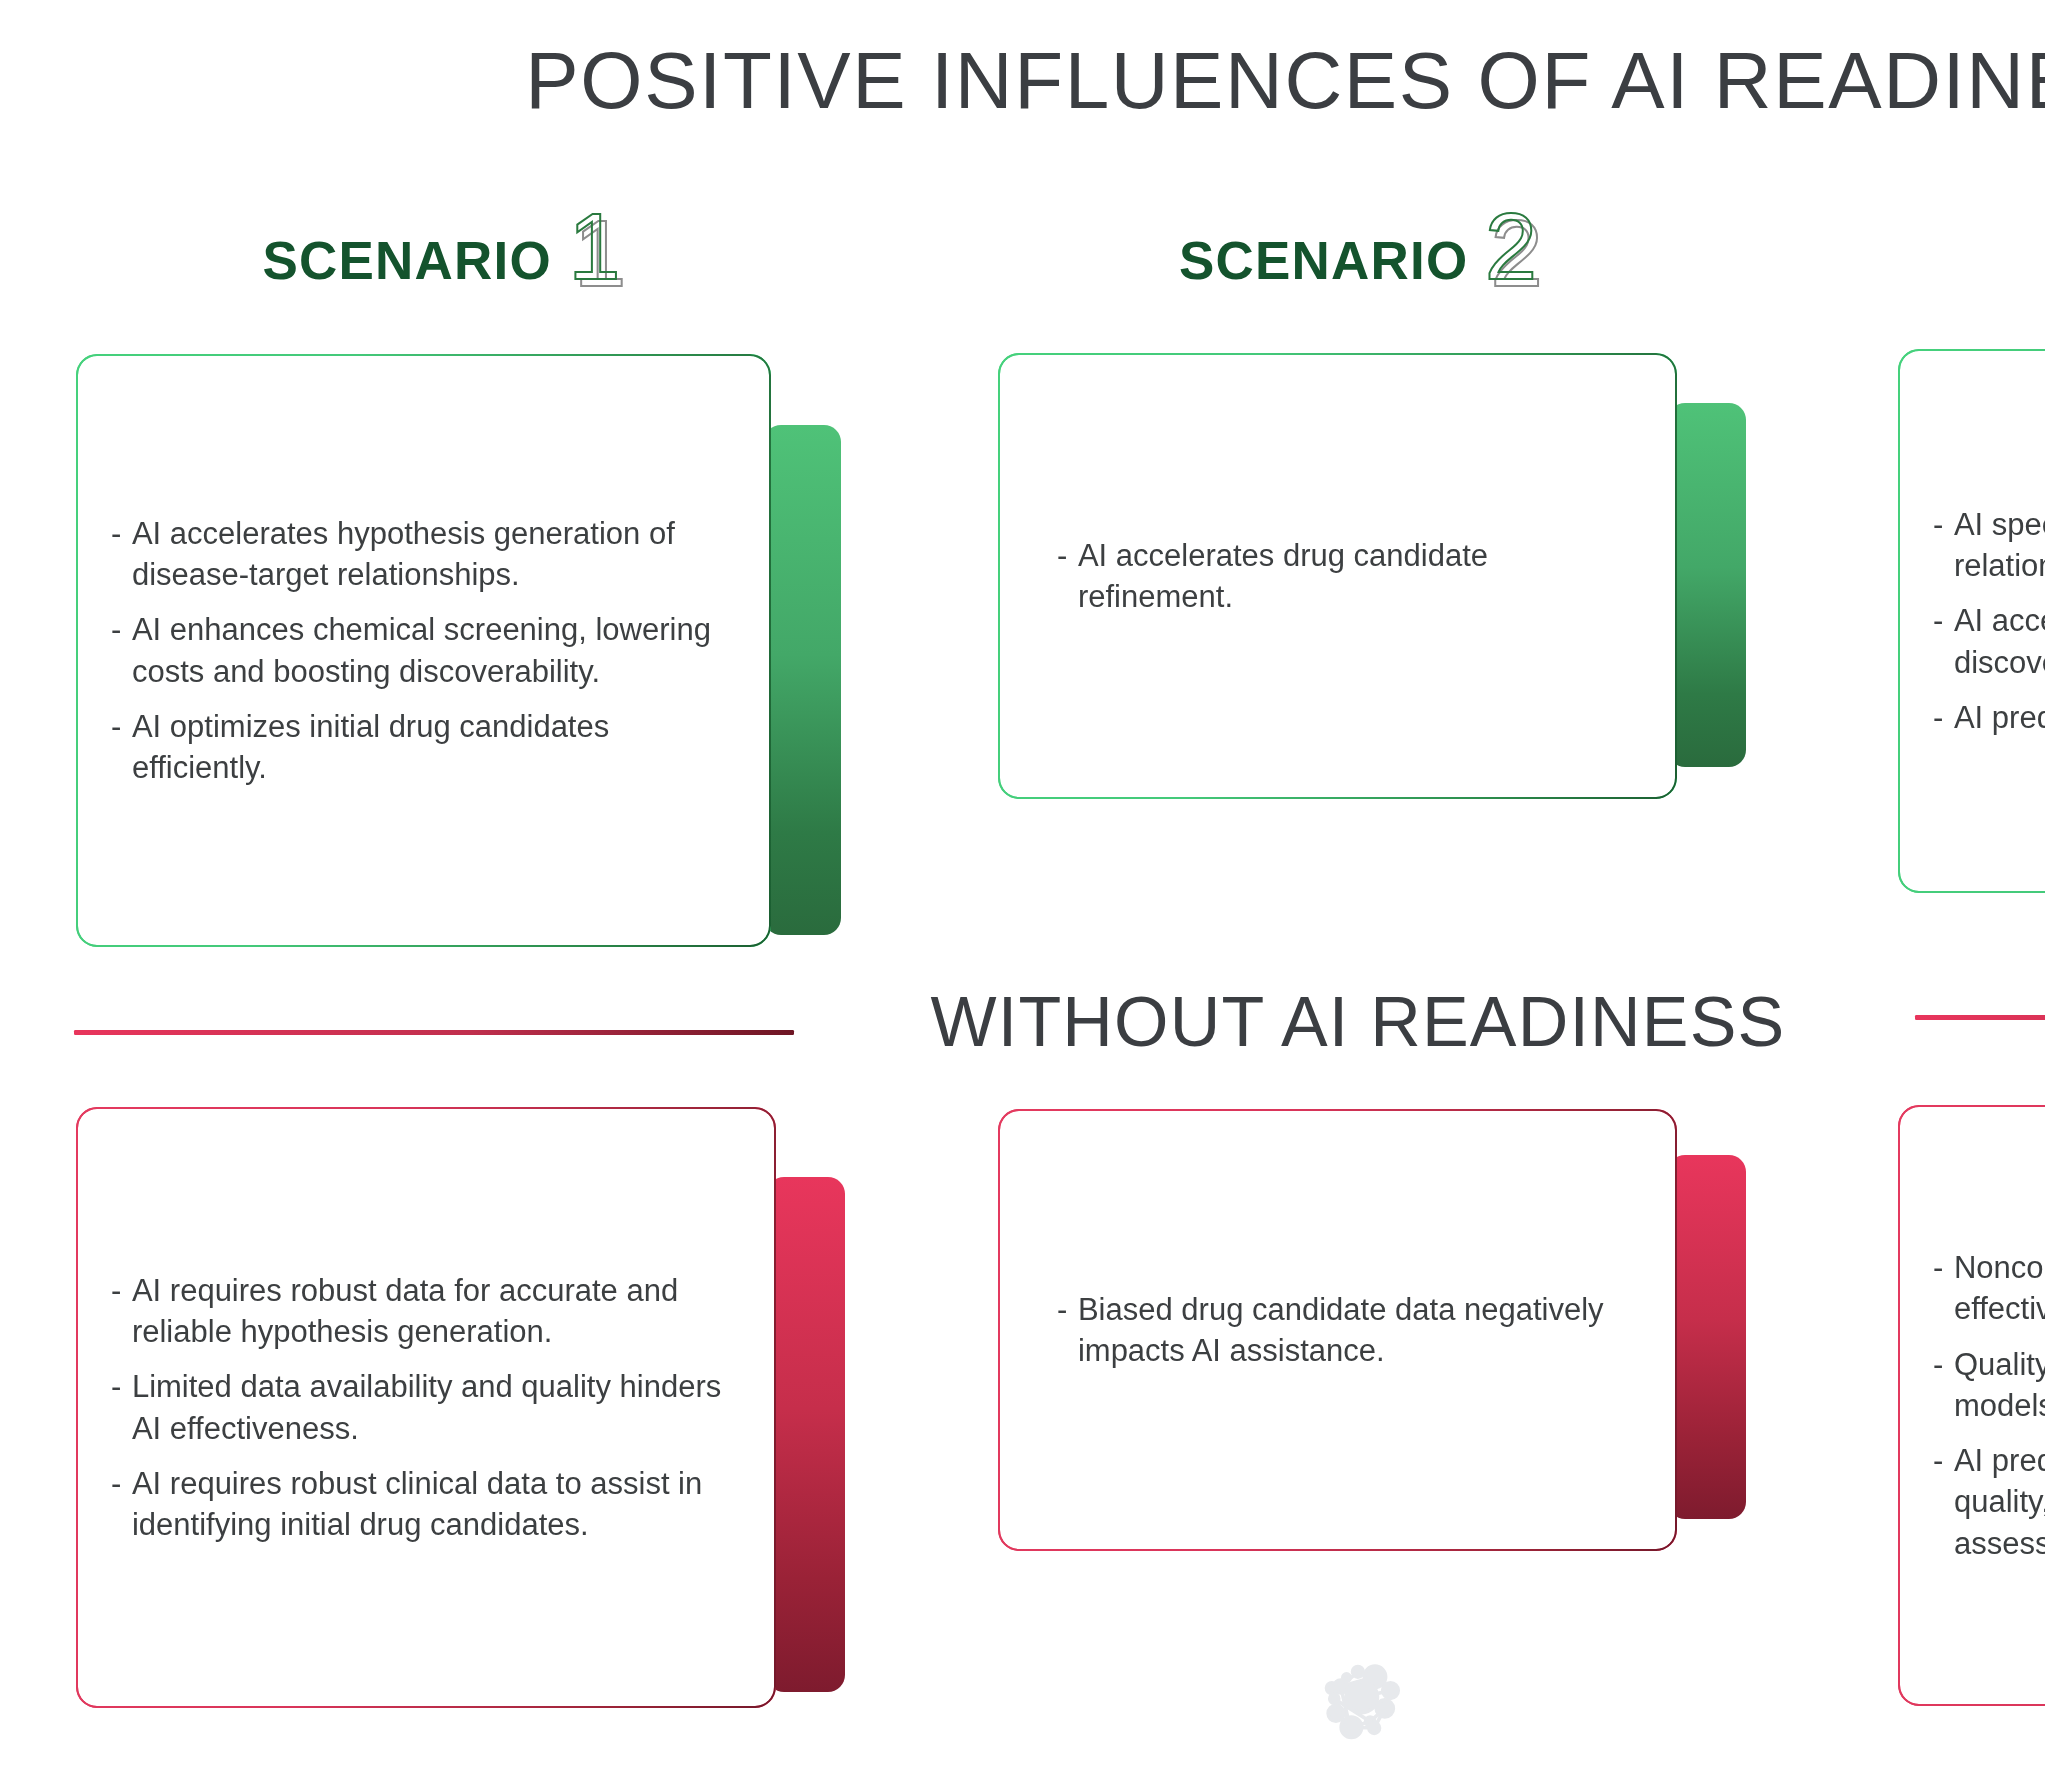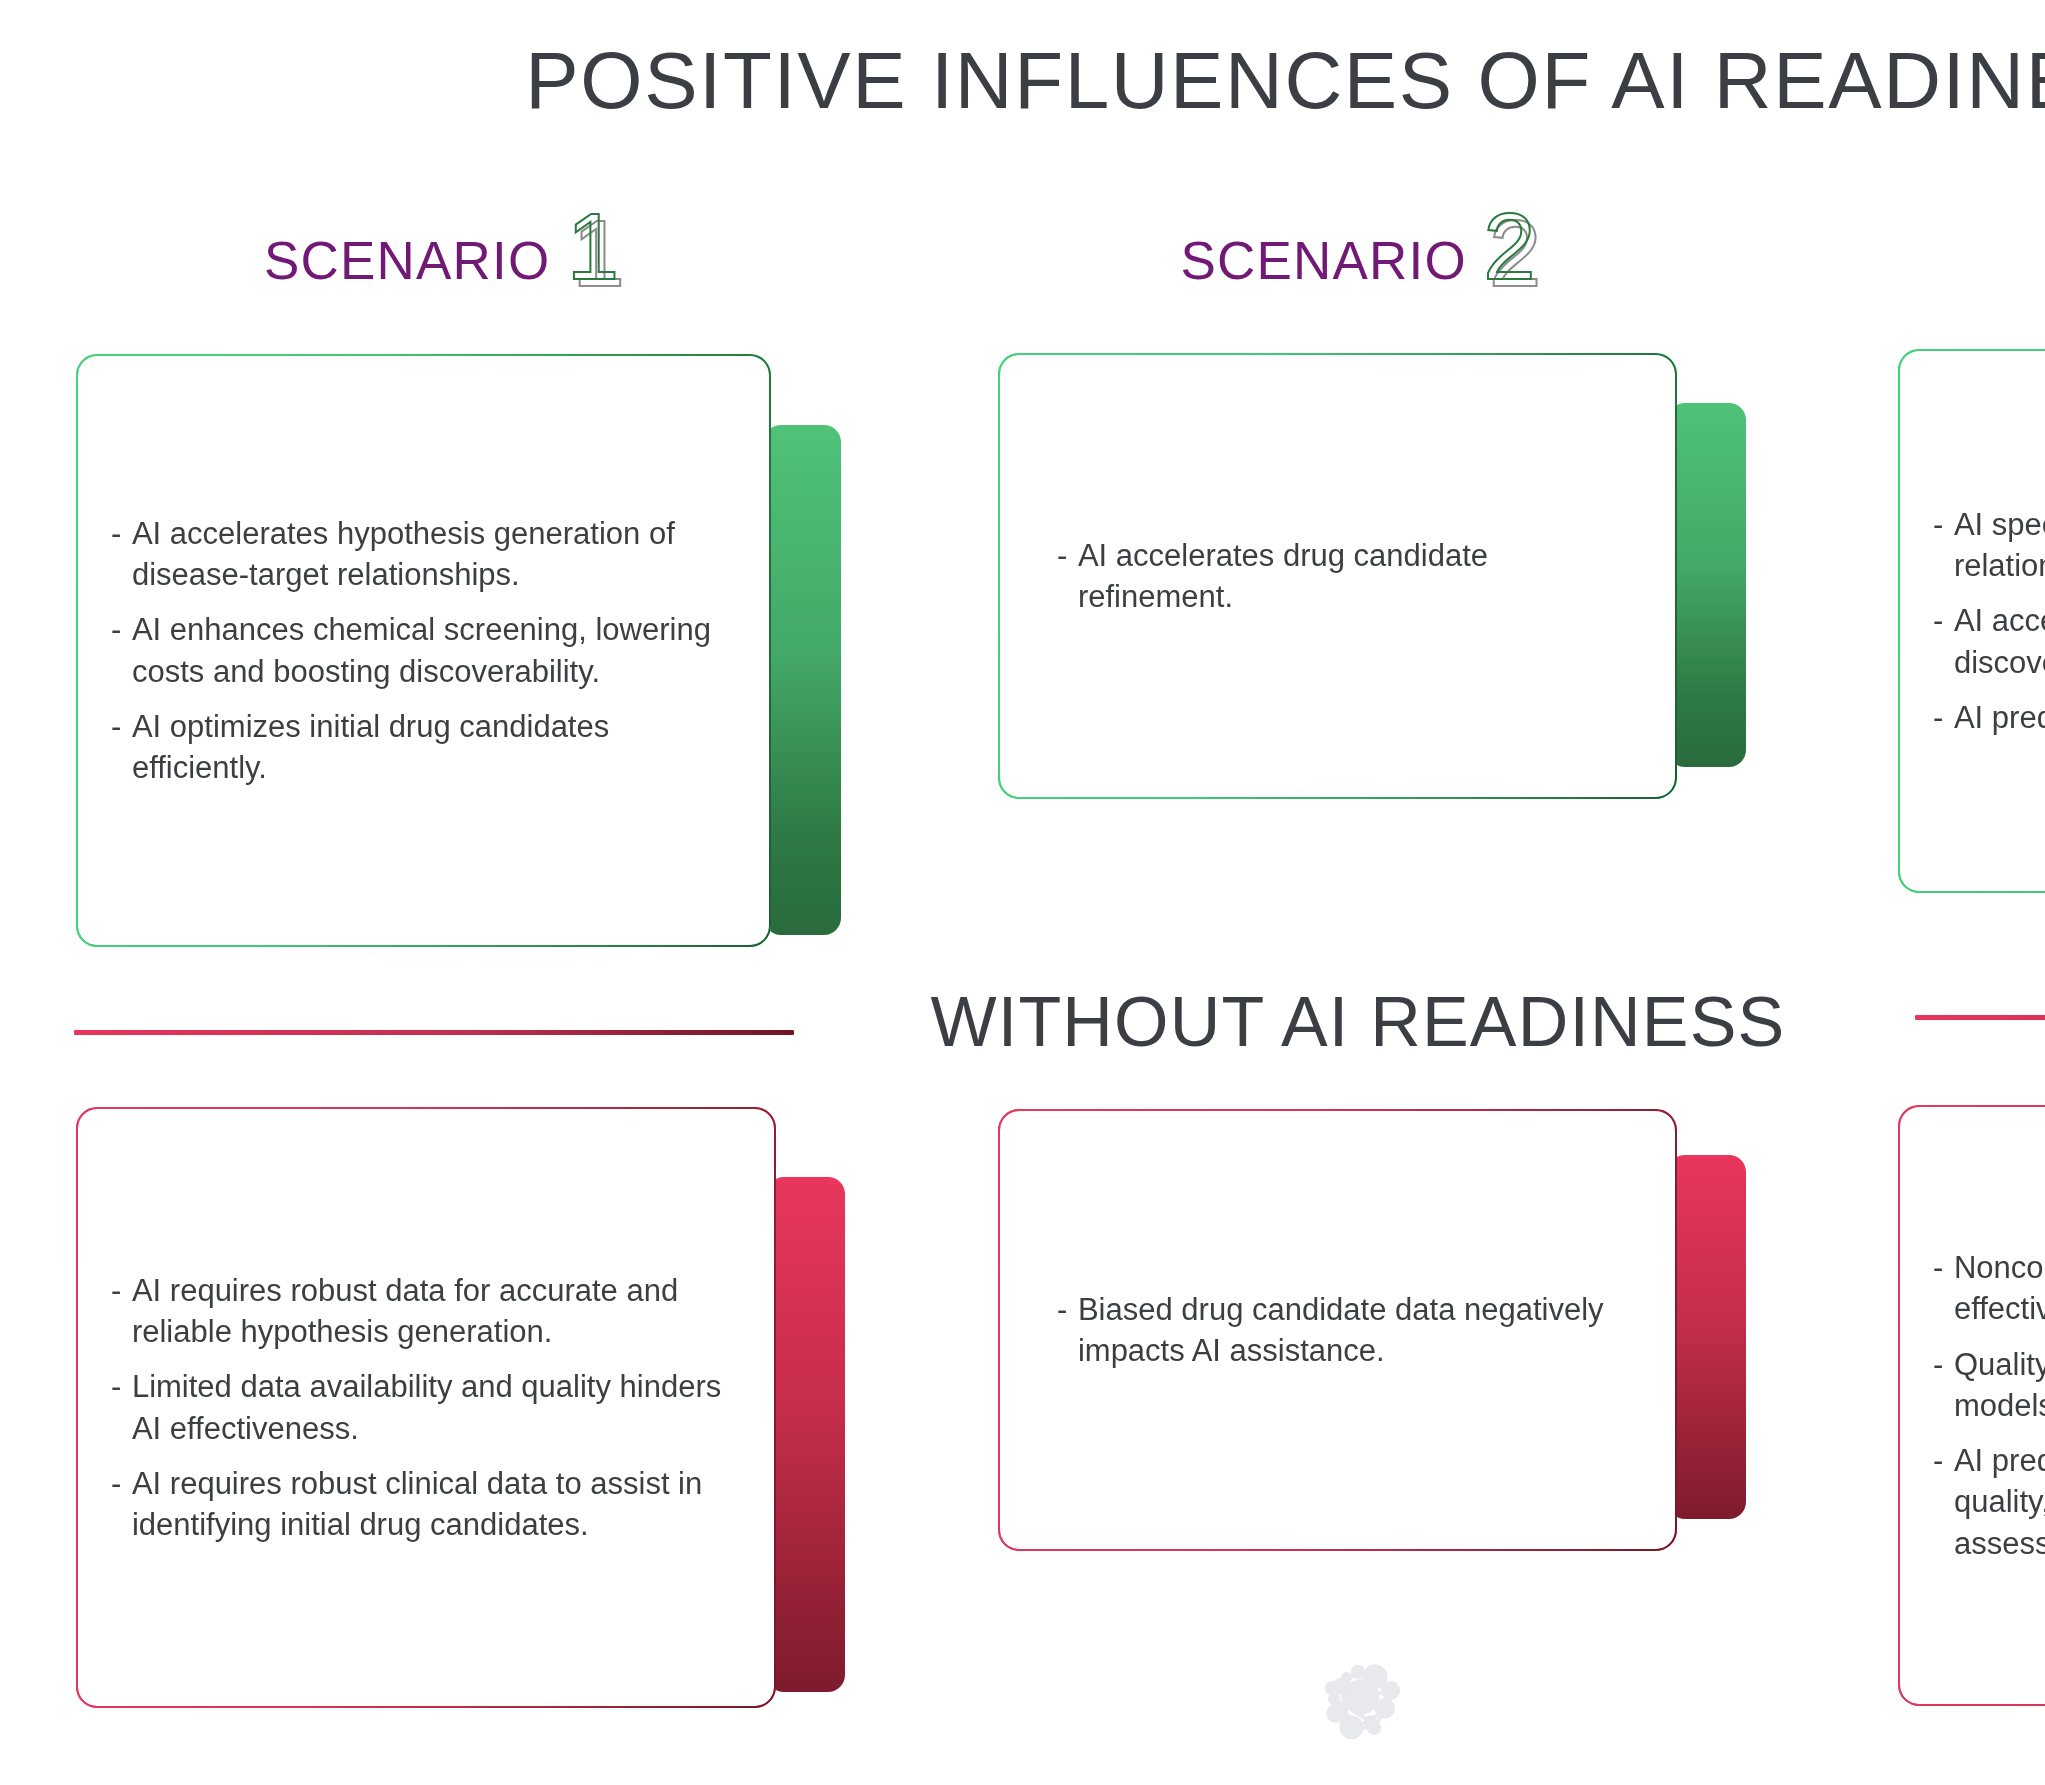--- a/index.html
+++ b/index.html
@@ -28,23 +28,23 @@
   .scenario-head{
     position:absolute;
     display:flex;
     align-items:baseline;
     justify-content:center;
     gap:16.4px;
     white-space:nowrap;
   }
   .scenario-label{
     font-size:53px;
-    font-weight:400;
+    font-weight:700;
     letter-spacing:1.2px;
-    color:#701a75;
+    color:#14532d;
   }
   .scenario-num{
     position:relative;
     font-size:94px;
     line-height:1;
     font-weight:400;
     color:transparent;
     -webkit-text-stroke:2px #2A7A3F;
     display:inline-block;
   }

